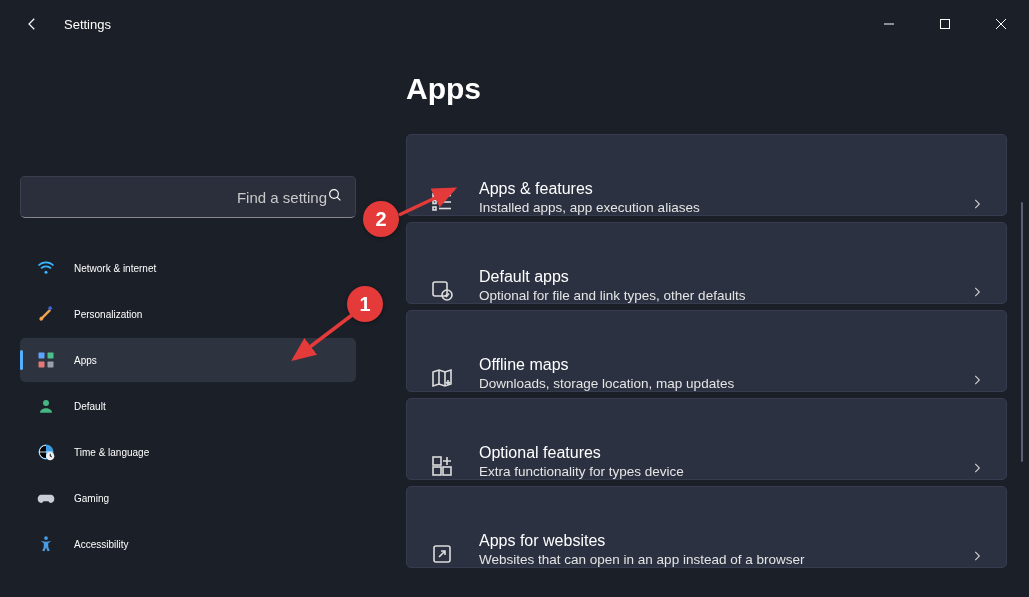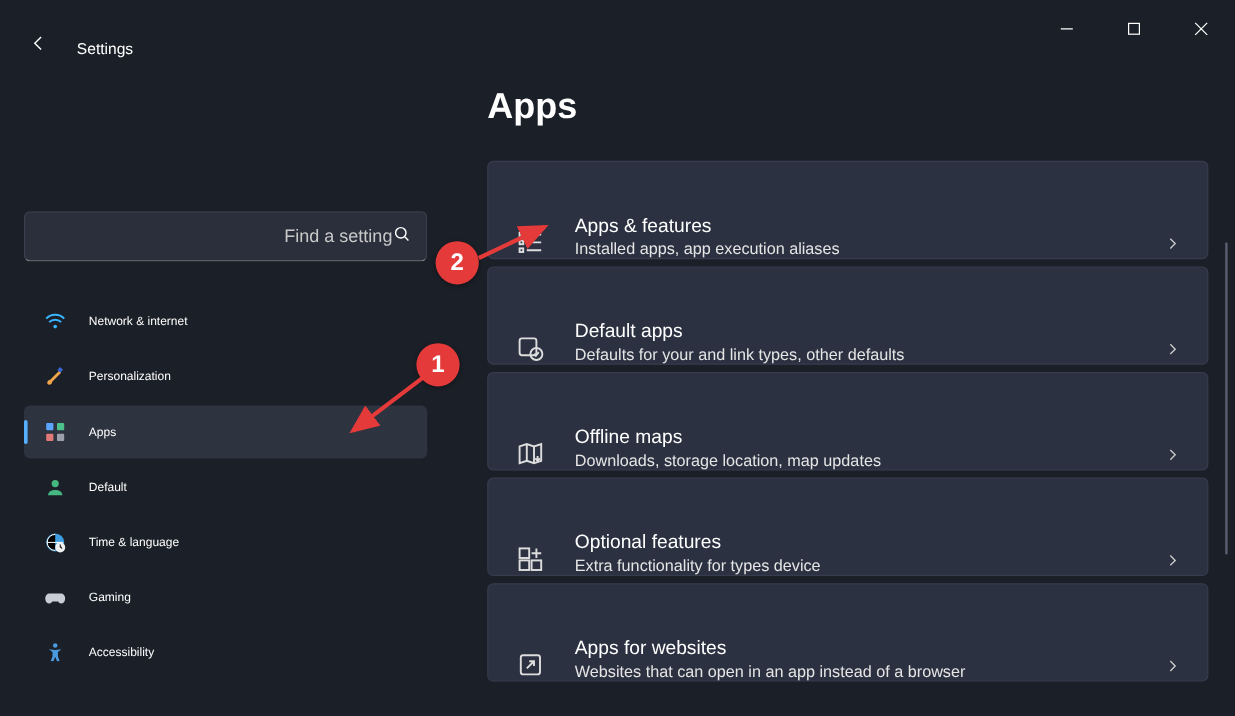--- a/index.html
+++ b/index.html
@@ -1,17 +1,17 @@
 <!DOCTYPE html>
 <html><head>
 <meta charset="utf-8">
 <style>
   * { margin:0; padding:0; box-sizing:border-box; font-family: "Segoe UI", Arial, sans-serif; }
   html,body { width:1029px; height:597px; background:#1b1f27; color:#fff; overflow:hidden; }
-  .titlebar { height:48px; display:flex; align-items:flex-end; padding-left:20px; }
+  .titlebar { height:48px; display:flex; align-items:center; padding-left:20px; }
   .back { width:24px; height:24px; display:flex; align-items:center; justify-content:center; cursor:pointer; }
   .title { margin-left:20px; font-size:13px; font-weight:400; color:#fff; }
   .winctrl { margin-left:auto; display:flex; height:48px; }
   .winbtn { width:56px; display:flex; align-items:center; justify-content:center; cursor:pointer; }
   .winbtn svg { stroke:#fff; }
 
   .body { display:flex; height:calc(597px - 48px); }
   .leftcol { width:380px; padding:8px 16px 0 20px; display:flex; flex-direction:column; position:relative; }
   .rightcol { flex:1; padding:0 22px 0 26px; display:flex; flex-direction:column; overflow:hidden; position:relative;}
   .pagehead { font-size:30px; font-weight:600; margin:24px 0 28px 0;}
@@ -193,21 +193,21 @@
       <div class="card">
         <span class="cardicon">
           <svg width="24" height="24" viewBox="0 0 24 24" fill="none" stroke="#ddd" stroke-width="1.6">
             <rect x="3" y="4" width="14" height="14" rx="2"></rect>
             <circle cx="17" cy="17" r="5"></circle>
               <path d="M15 17l1.5 1.5L19 15.5"></path>
           </svg>
         </span>
         <div class="cardtext">
           <div class="cardtitle">Default apps</div>
-          <div class="carddesc">Defaults for your and link types, other defaults</div>
+          <div class="carddesc">Optional for file and link types, other defaults</div>
         </div>
         <span class="chev">
           <svg width="14" height="14" viewBox="0 0 24 24" fill="none" stroke="currentColor" stroke-width="2">
               <path d="M9 5l7 7-7 7"></path>
             </svg>
         </span>
       </div>
 
       <div class="card">
         <span class="cardicon">

